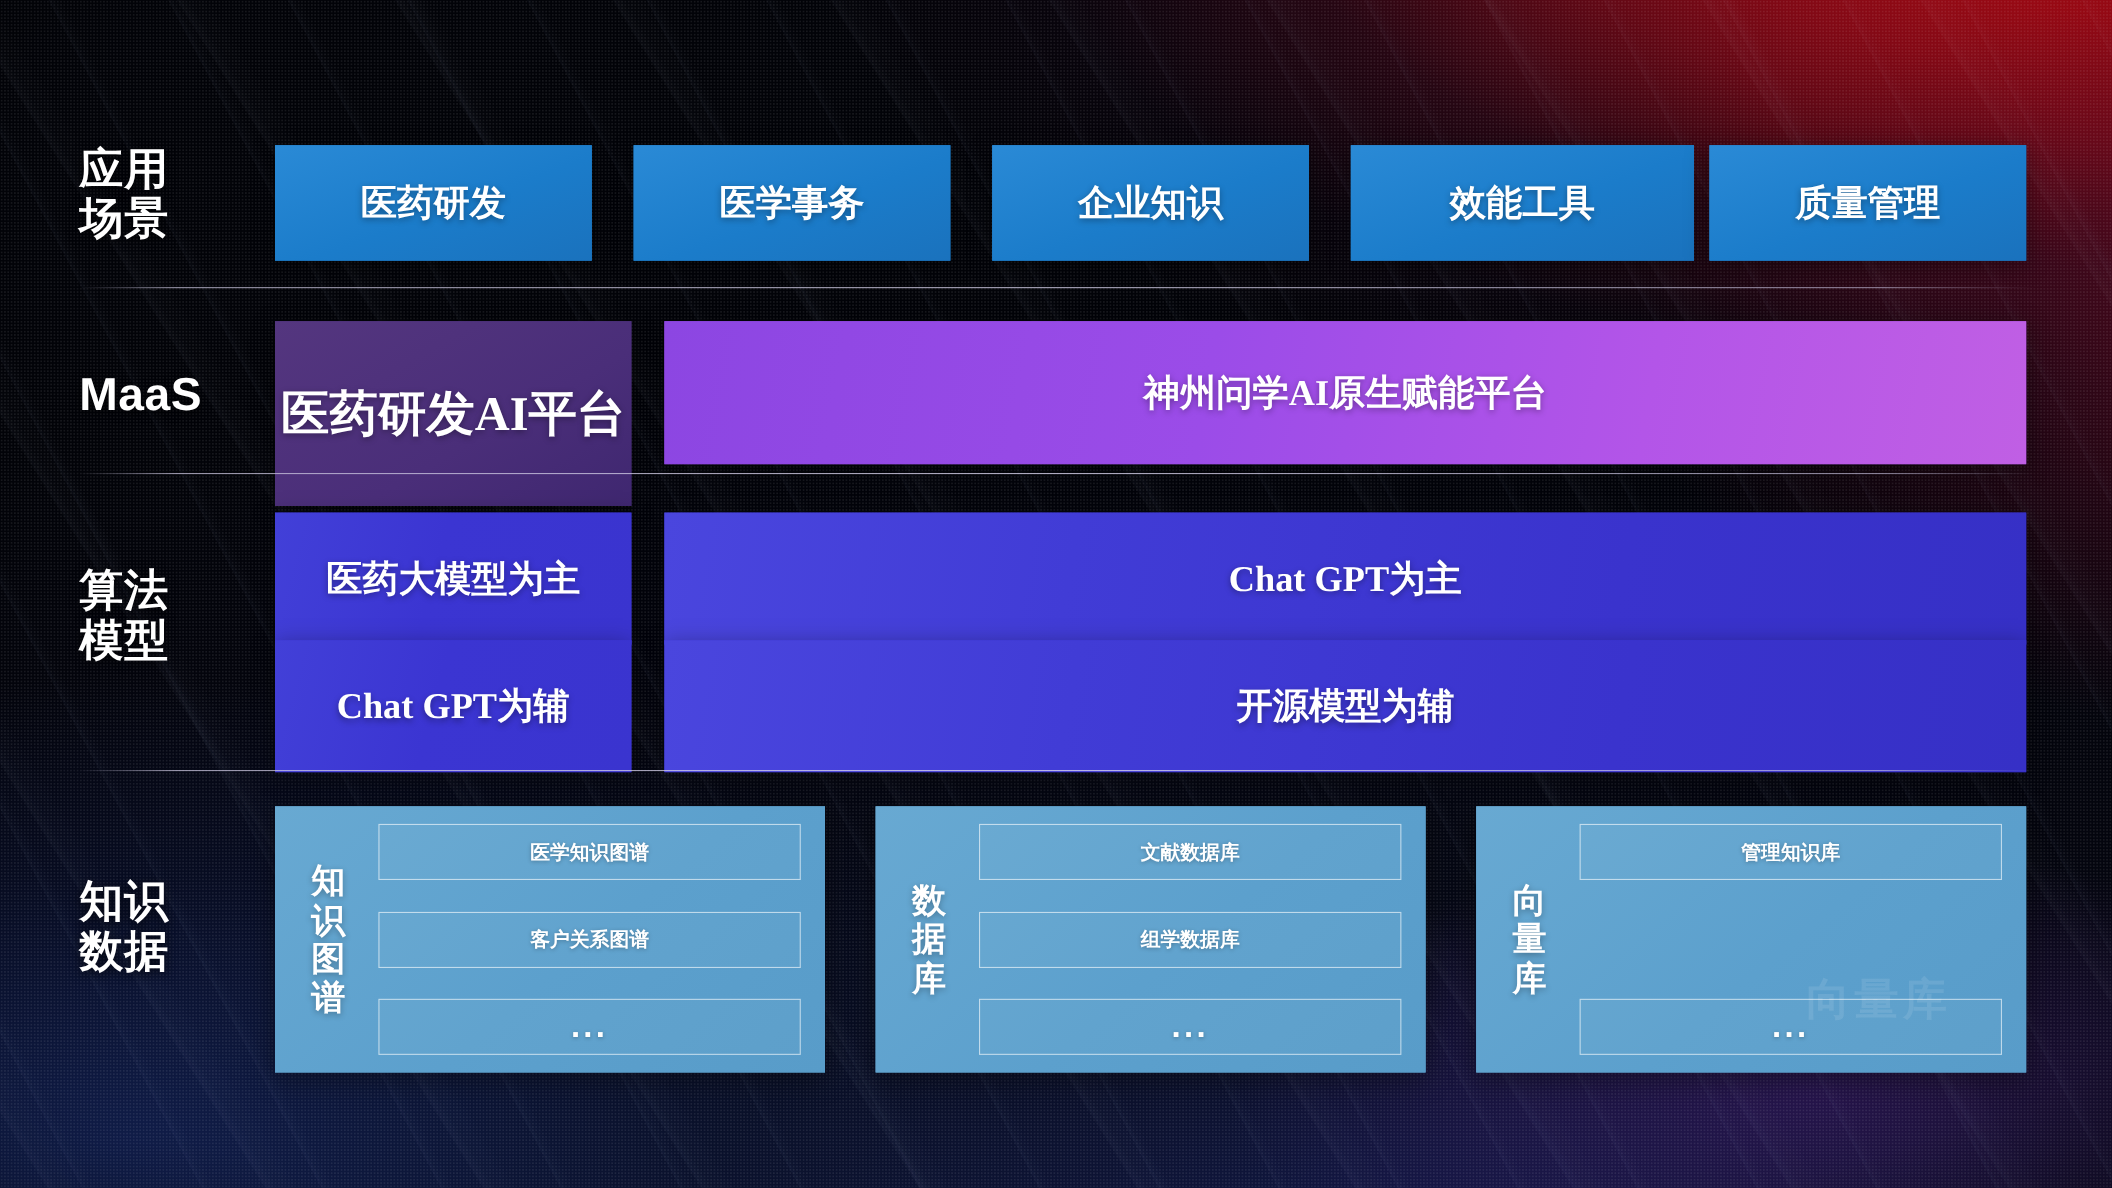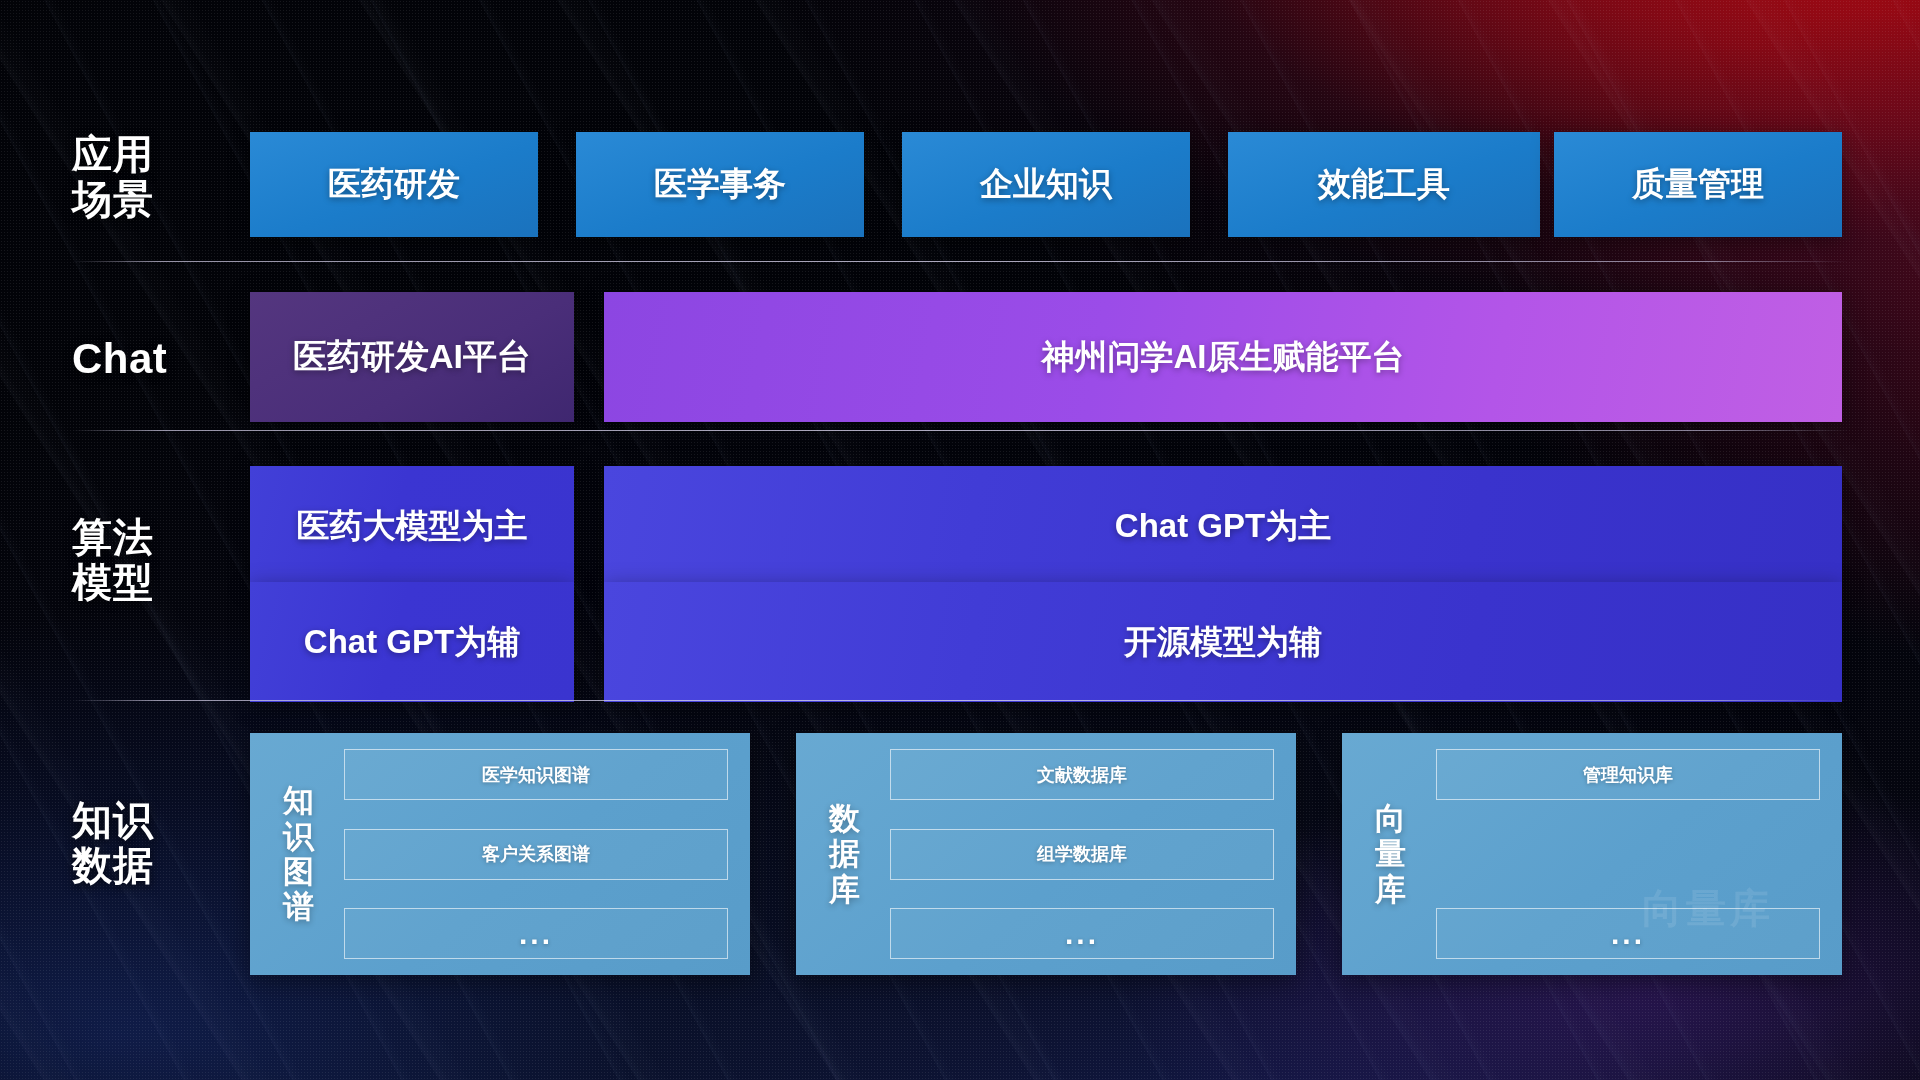--- a/index.html
+++ b/index.html
@@ -70,32 +70,32 @@
   .rowlabel.en{font-size:42px;letter-spacing:0.5px;}
 
   .divider{position:absolute;left:72px;right:70px;height:1px;
     background:linear-gradient(90deg, rgba(190,185,215,.00) 0%, rgba(205,200,225,.72) 5%, rgba(215,210,235,.80) 50%, rgba(205,200,230,.62) 92%, rgba(190,185,215,0) 100%);}
 
   
   .box{position:absolute;display:flex;align-items:center;justify-content:center;
     color:#fff;font-weight:bold;text-align:left;
     box-shadow:0 4px 20px rgba(0,0,0,.35);
     background-image:radial-gradient(rgba(255,255,255,.07) .7px, rgba(0,0,0,0) .8px);
-    background-size:4px 4px;}
+    background-size:4px 4px;font-family:Liberation Serif, serif;}
   .box > span{position:relative;z-index:2;text-shadow:0 2px 6px rgba(0,0,0,.35);}
 
   
   .scene{height:105px;font-size:33px;
     background-color:#1d7fce;
     background-image:linear-gradient(160deg, #2a8ad6 0%, #1b7cca 55%, #1a72bd 100%),
       radial-gradient(rgba(255,255,255,.06) .7px, rgba(0,0,0,0) .8px);
     background-size:100% 100%, 4px 4px;}
 
   
-  .maas-left{height:130px;font-size:34px;
+  .maas-left{height:168px;font-size:44px;
     background-color:#4a2f7d;
     background-image:linear-gradient(150deg,#54367f 0%,#4a2e79 60%,#3f2770 100%),
       radial-gradient(rgba(255,255,255,.05) .7px, rgba(0,0,0,0) .8px);
     background-size:100% 100%,4px 4px;}
   .maas-right{height:130px;font-size:33px;
     background-color:#9243e0;
     background-image:linear-gradient(100deg,#8c46e2 0%,#9b4ce8 40%,#b355e8 72%,#c05fe4 100%),
       radial-gradient(rgba(255,255,255,.06) .7px, rgba(0,0,0,0) .8px);
     background-size:100% 100%,4px 4px;}
 
@@ -169,21 +169,21 @@
     <div class="box scene" style="left:1228px;top:132px;width:312px;">
       <span>效能工具</span>
     </div>
     <div class="box scene" style="left:1554px;top:132px;width:288px;">
       <span>质量管理</span>
     </div>
 
     <div class="divider" style="top:261px;"></div>
 
     <div class="rowlabel en" style="top:335px;">
-      <div>Chat</div>
+      <div>MaaS</div>
     </div>
 
     <div class="box maas-left" style="left:250px;top:292px;width:324px;">
       <span>医药研发AI平台</span>
     </div>
     <div class="box maas-right" style="left:604px;top:292px;width:1238px;">
       <span>神州问学AI原生赋能平台</span>
     </div>
 
     <div class="divider" style="top:430px;"></div>

